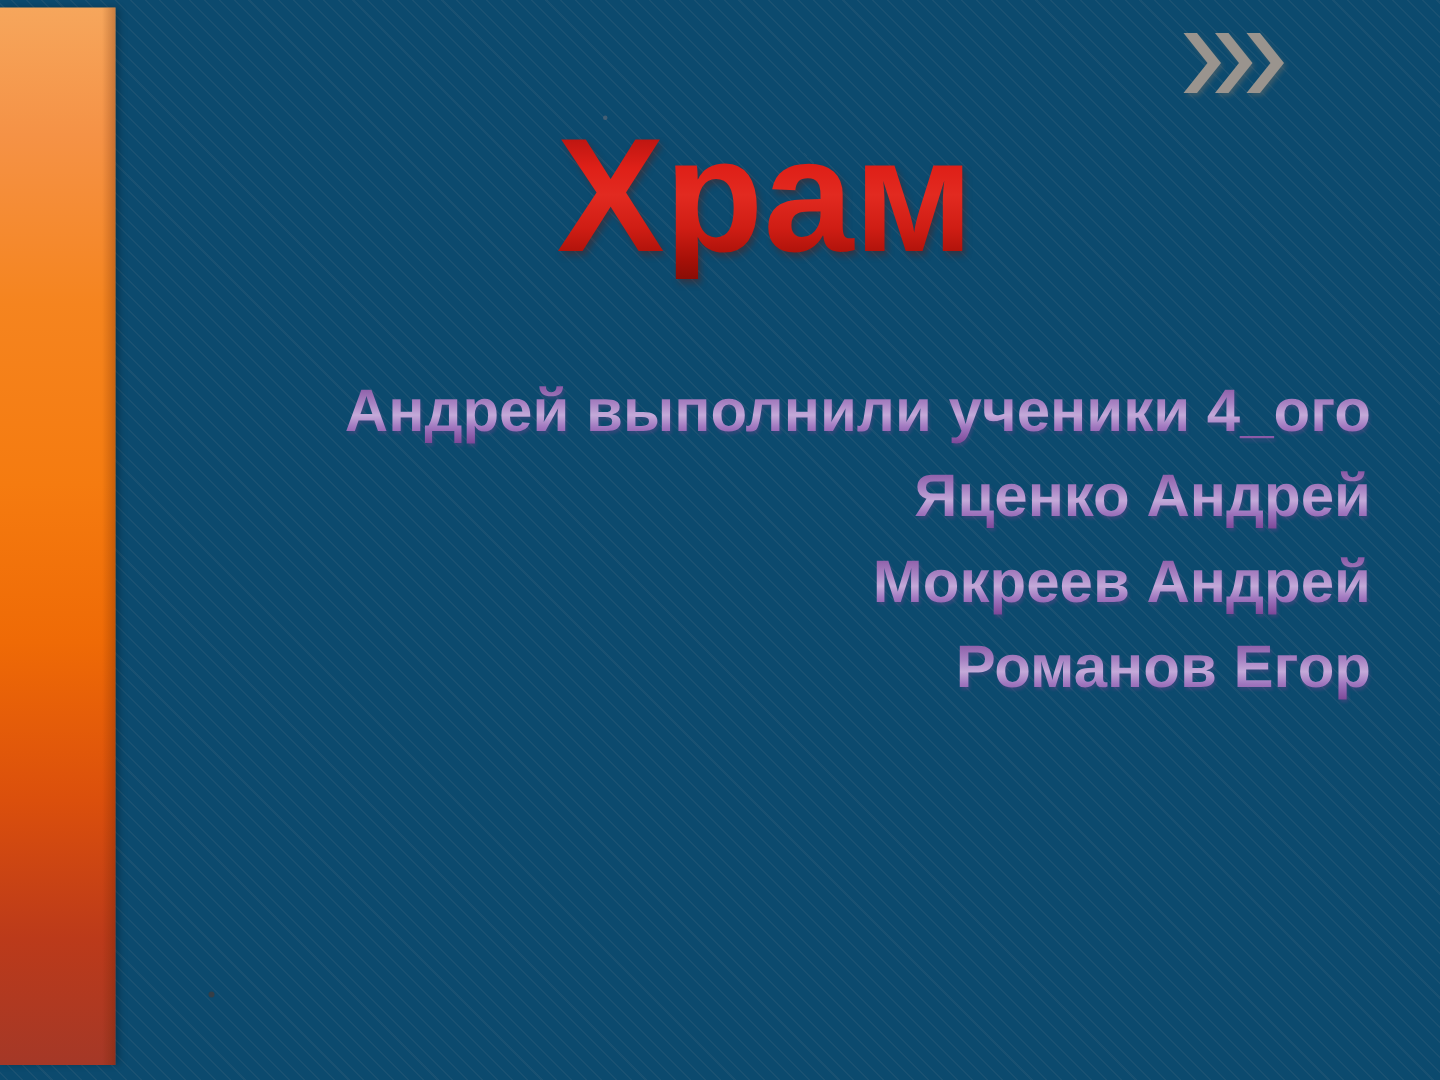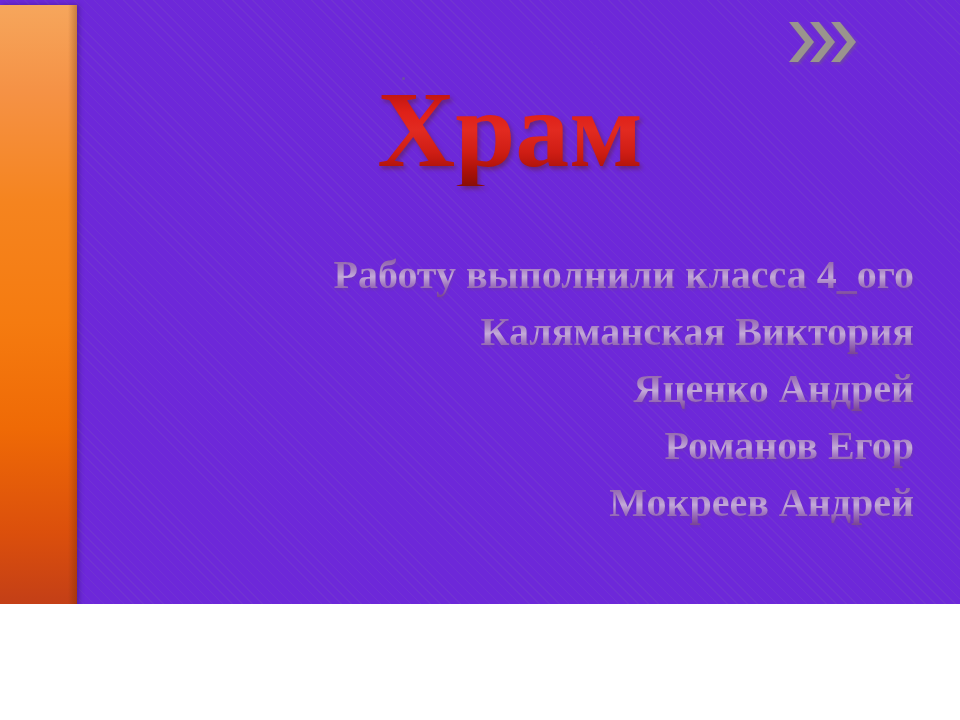--- a/index.html
+++ b/index.html
@@ -4,24 +4,24 @@
 <style>
   html, body {
     margin: 0;
     padding: 0;
     background: #ffffff;
   }
 
   #slide {
     position: relative;
     width: 960px;
-    height: 604px;
+    height: 720px;
     overflow: hidden;
-    background-color: #6d28d9;
-    font-family: Liberation Serif, serif;
+    background-color: #0c4a6e;
+    font-family: Liberation Sans, sans-serif;
   }
 
   
   #bg-texture {
     position: absolute;
     inset: 0;
     background-image: repeating-linear-gradient(
       45deg,
       rgba(0,0,0,0.000) 0px,
       rgba(0,0,0,0.000) 3px,
@@ -158,23 +158,22 @@
         <path d="M1,4 L10,4 L26,24 L10,44 L1,44 L17,24 Z"></path>
         <path d="M22,4 L31,4 L47,24 L31,44 L22,44 L38,24 Z"></path>
         <path d="M43,4 L52,4 L68,24 L52,44 L43,44 L59,24 Z"></path>
       </g>
     </svg>
   </div>
 
   <div id="title">Храм</div>
 
   <div id="subtitle">
-    <span class="sline">Работу выполнили класса 4_ого</span>
-    <span class="sline">Каляманская Виктория</span>
+    <span class="sline">Андрей выполнили ученики 4_ого</span>
     <span class="sline">Яценко Андрей</span>
+    <span class="sline">Мокреев Андрей</span>
     <span class="sline">Романов Егор</span>
-    <span class="sline">Мокреев Андрей</span>
   </div>
 
   <div class="speck" id="speck-top"></div>
   <div class="speck" id="speck-bottom"></div>
 
 </div>
 
 </body></html>

